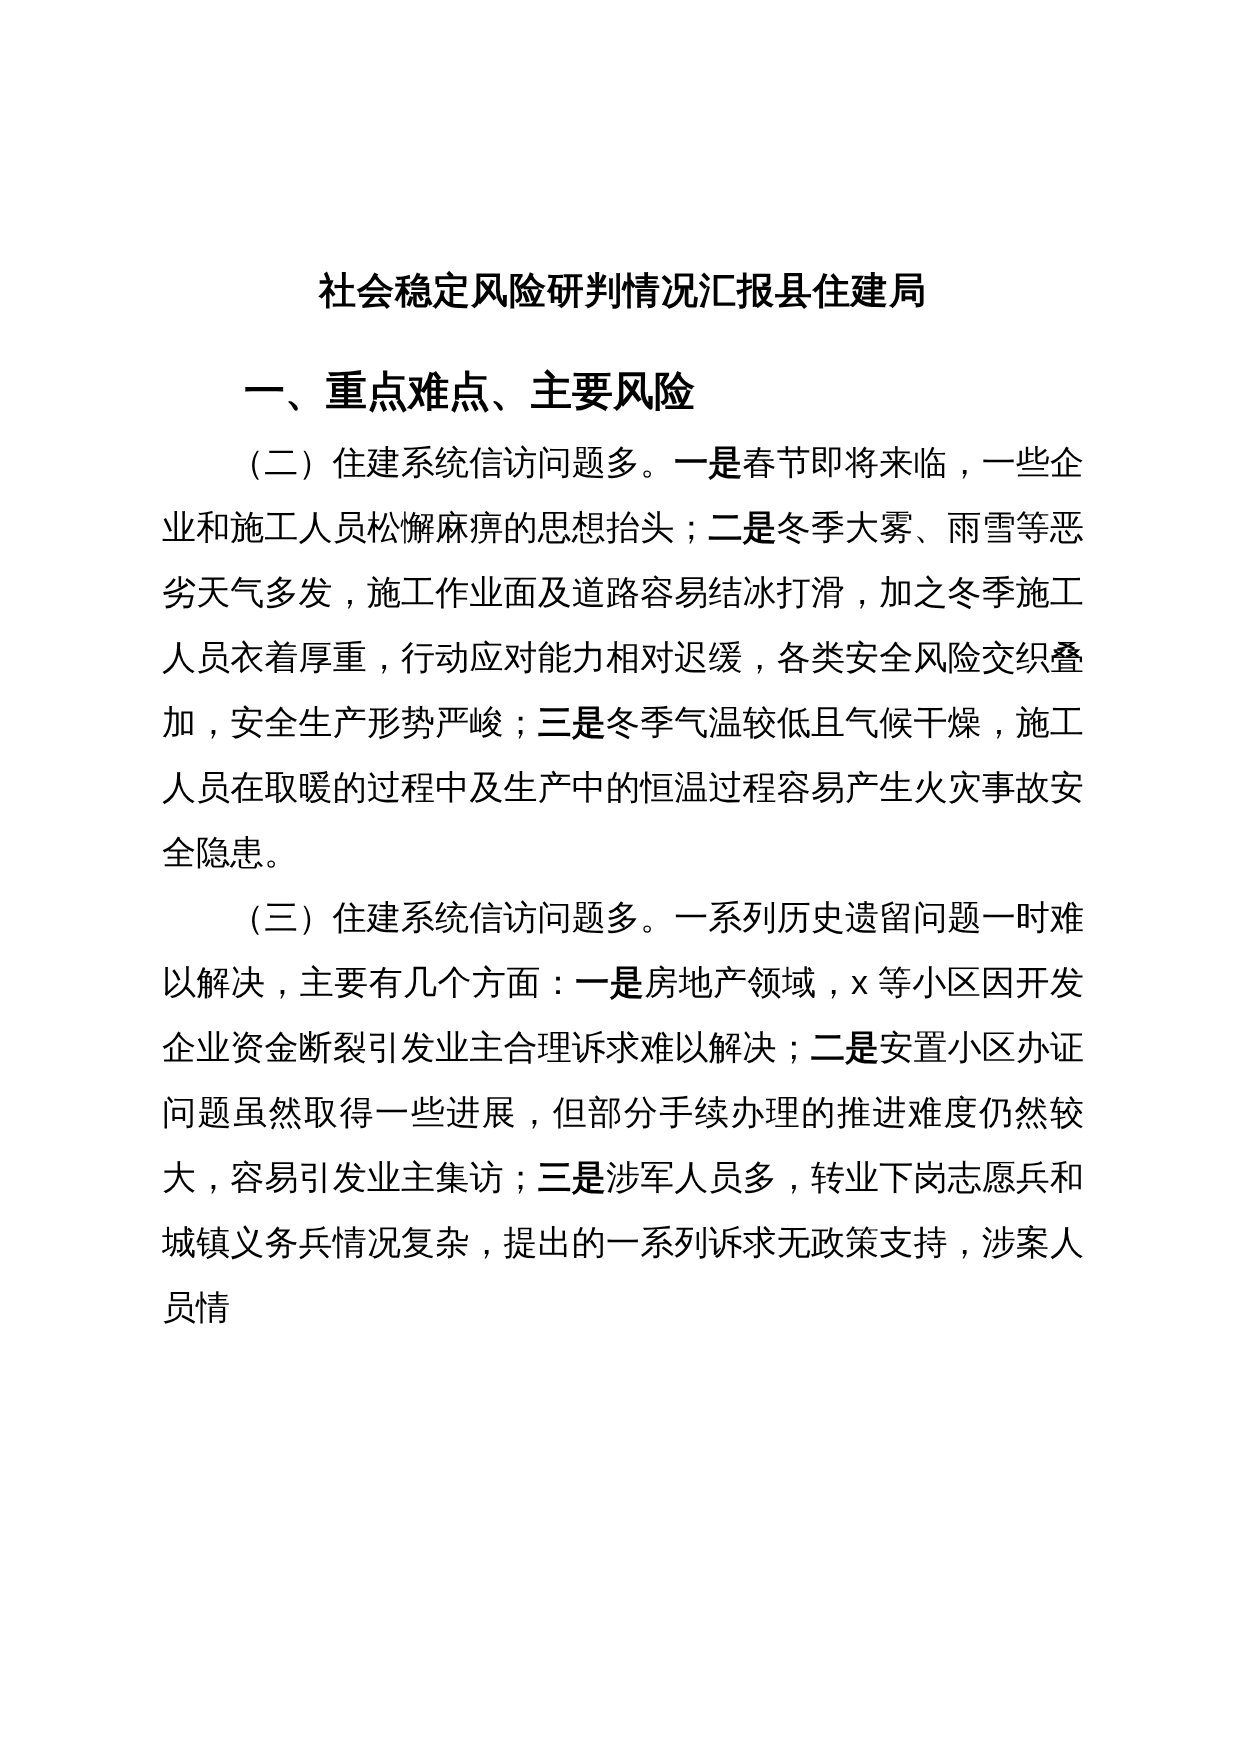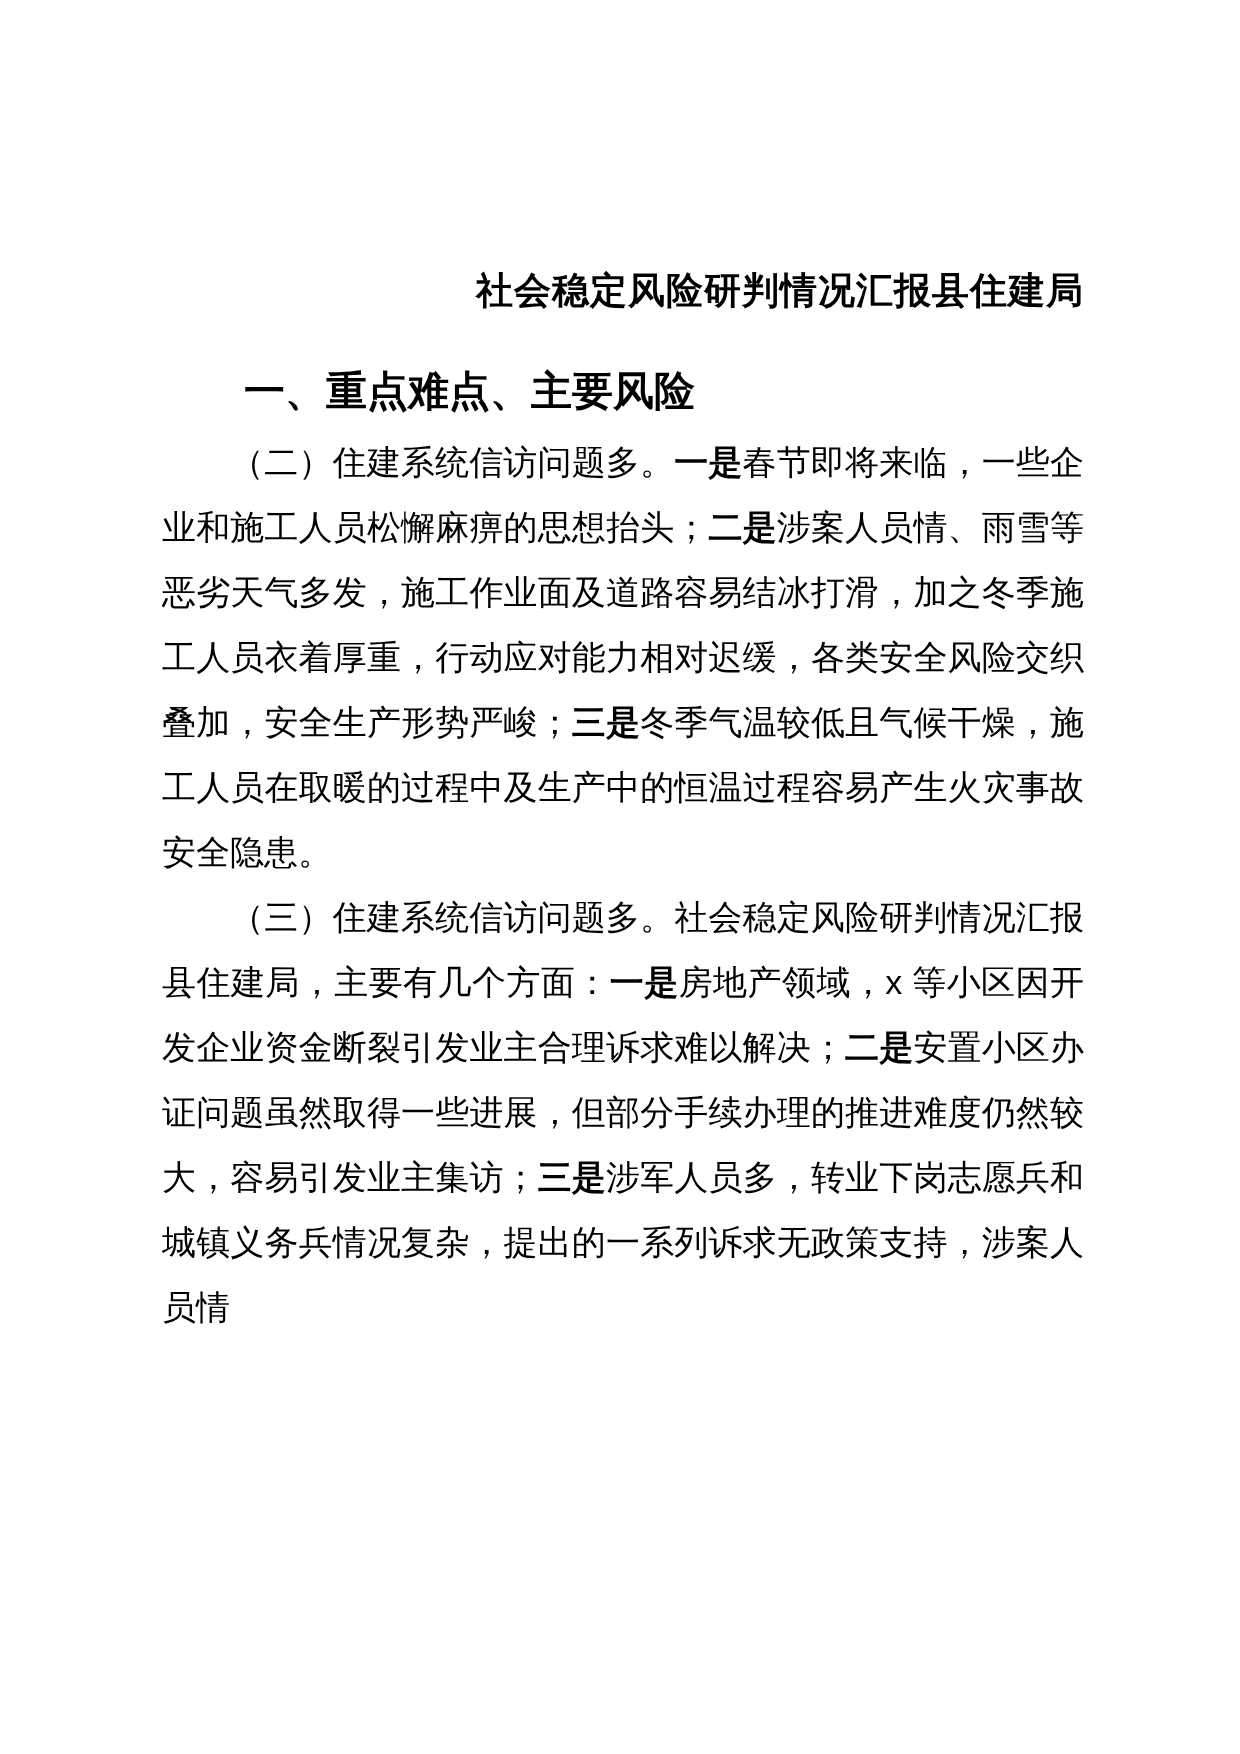--- a/index.html
+++ b/index.html
@@ -16,21 +16,21 @@
     padding: 263px 156px 0 162px;
     overflow: hidden;
     font-family: "Liberation Sans", sans-serif;
     color: #000000;
   }
   .doc-title {
     margin: 0;
     font-size: 37px;
     font-weight: bold;
     line-height: 56px;
-    text-align: right;
+    text-align: center;
     letter-spacing: 1px;
   }
   .doc-heading {
     margin: 40px 0 6px 0;
     font-size: 41px;
     font-weight: bold;
     line-height: 65px;
     text-indent: 2em;
   }
   .doc-body {
@@ -53,16 +53,16 @@
 </style>
 </head>
 <body>
 
 <div class="page">
   <h1 class="doc-title">社会稳定风险研判情况汇报县住建局</h1>
 
   <h2 class="doc-heading">一、重点难点、主要风险</h2>
 
   <div class="doc-body">
-      <p class="doc-paragraph"><span>（二）住建系统信访问题多。</span><b>一是</b><span>春节即将来临，一些企业和施工人员松懈麻痹的思想抬头；</span><b>二是</b><span>涉案人员情、雨雪等恶劣天气多发，施工作业面及道路容易结冰打滑，加之冬季施工人员衣着厚重，行动应对能力相对迟缓，各类安全风险交织叠加，安全生产形势严峻；</span><b>三是</b><span>冬季气温较低且气候干燥，施工人员在取暖的过程中及生产中的恒温过程容易产生火灾事故安全隐患。</span></p>
-      <p class="doc-paragraph"><span>（三）住建系统信访问题多。社会稳定风险研判情况汇报县住建局，主要有几个方面：</span><b>一是</b><span>房地产领域，x 等小区因开发企业资金断裂引发业主合理诉求难以解决；</span><b>二是</b><span>安置小区办证问题虽然取得一些进展，但部分手续办理的推进难度仍然较大，容易引发业主集访；</span><b>三是</b><span>涉军人员多，转业下岗志愿兵和城镇义务兵情况复杂，提出的一系列诉求无政策支持，涉案人员情</span></p>
+      <p class="doc-paragraph"><span>（二）住建系统信访问题多。</span><b>一是</b><span>春节即将来临，一些企业和施工人员松懈麻痹的思想抬头；</span><b>二是</b><span>冬季大雾、雨雪等恶劣天气多发，施工作业面及道路容易结冰打滑，加之冬季施工人员衣着厚重，行动应对能力相对迟缓，各类安全风险交织叠加，安全生产形势严峻；</span><b>三是</b><span>冬季气温较低且气候干燥，施工人员在取暖的过程中及生产中的恒温过程容易产生火灾事故安全隐患。</span></p>
+      <p class="doc-paragraph"><span>（三）住建系统信访问题多。一系列历史遗留问题一时难以解决，主要有几个方面：</span><b>一是</b><span>房地产领域，x 等小区因开发企业资金断裂引发业主合理诉求难以解决；</span><b>二是</b><span>安置小区办证问题虽然取得一些进展，但部分手续办理的推进难度仍然较大，容易引发业主集访；</span><b>三是</b><span>涉军人员多，转业下岗志愿兵和城镇义务兵情况复杂，提出的一系列诉求无政策支持，涉案人员情</span></p>
     </div>
 </div>
 
 </body></html>

